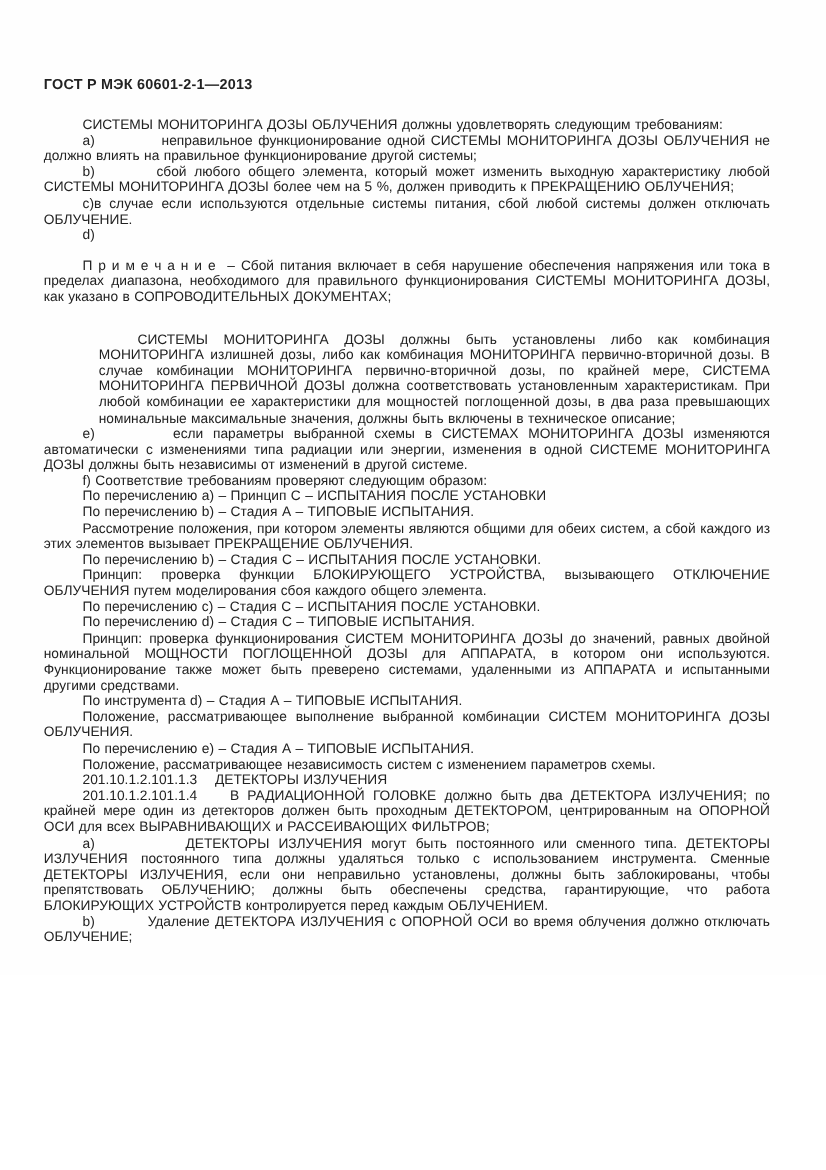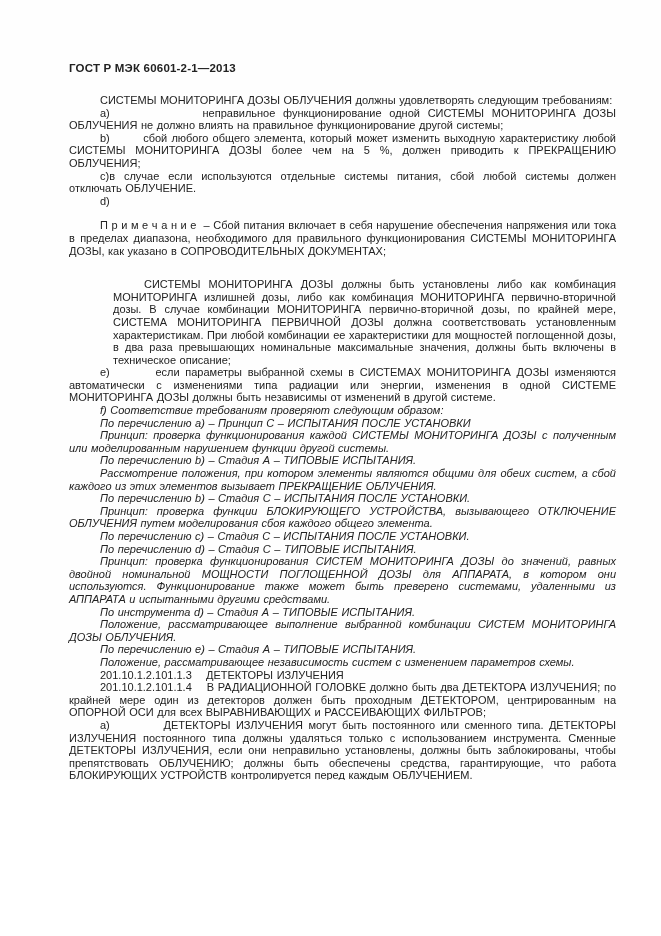--- a/index.html
+++ b/index.html
@@ -6,42 +6,41 @@
     margin: 0;
     padding: 0;
     background: #ffffff;
   }
   .page {
     position: relative;
     width: 661px;
     height: 780px;
     background: #fefefe;
     box-sizing: border-box;
-    padding: 62px 45px 0 69px;
+    padding: 62px 45px 0 35px;
     font-family: "Liberation Sans", "DejaVu Sans", sans-serif;
     color: #222222;
     overflow: hidden;
   }
   .doc-header {
     font-weight: bold;
     font-size: 11.5px;
     line-height: 13px;
     letter-spacing: 0.2px;
     margin: 0 0 19px 0;
   }
   .content p.para {
     margin: 0;
     font-size: 11px;
     line-height: 12.6px;
     text-align: justify;
     text-indent: 31px;
     word-spacing: 0.5px;
   }
   .content p.italic {
-    font-style: italic;
   }
   .content p.note {
     margin-top: 12px;
   }
   .content p.section {
     margin-top: 21px;
     margin-left: 44px;
   }
   .page-number {
     position: absolute;
@@ -61,21 +60,20 @@
       <p class="para body">СИСТЕМЫ МОНИТОРИНГА ДОЗЫ ОБЛУЧЕНИЯ должны удовлетворять следующим требованиям:</p>
       <p class="para body">a)&nbsp;&nbsp;&nbsp;&nbsp;&nbsp;&nbsp;&nbsp;&nbsp;&nbsp;&nbsp;&nbsp;&nbsp;неправильное функционирование одной СИСТЕМЫ МОНИТОРИНГА ДОЗЫ ОБЛУЧЕНИЯ не должно влиять на правильное функционирование другой системы;</p>
       <p class="para body">b)&nbsp;&nbsp;&nbsp;&nbsp;&nbsp;&nbsp;&nbsp;&nbsp;сбой любого общего элемента, который может изменить выходную характеристику любой СИСТЕМЫ МОНИТОРИНГА ДОЗЫ более чем на 5 %, должен приводить к ПРЕКРАЩЕНИЮ ОБЛУЧЕНИЯ;</p>
       <p class="para body">c)в случае если используются отдельные системы питания, сбой любой системы должен отключать ОБЛУЧЕНИЕ.</p>
       <p class="para body">d)</p>
       <p class="para note">П р и м е ч а н и е&nbsp;&nbsp;– Сбой питания включает в себя нарушение обеспечения напряжения или тока в пределах диапазона, необходимого для правильного функционирования СИСТЕМЫ МОНИТОРИНГА ДОЗЫ, как указано в СОПРОВОДИТЕЛЬНЫХ ДОКУМЕНТАХ;</p>
       <p class="para section">СИСТЕМЫ МОНИТОРИНГА ДОЗЫ должны быть установлены либо как комбинация МОНИТОРИНГА излишней дозы, либо как комбинация МОНИТОРИНГА первично-вторичной дозы. В случае комбинации МОНИТОРИНГА первично-вторичной дозы, по крайней мере, СИСТЕМА МОНИТОРИНГА ПЕРВИЧНОЙ ДОЗЫ должна соответствовать установленным характеристикам. При любой комбинации ее характеристики для мощностей поглощенной дозы, в два раза превышающих номинальные максимальные значения, должны быть включены в техническое описание;</p>
       <p class="para body">е)&nbsp;&nbsp;&nbsp;&nbsp;&nbsp;&nbsp;&nbsp;&nbsp;если параметры выбранной схемы в СИСТЕМАХ МОНИТОРИНГА ДОЗЫ изменяются автоматически с изменениями типа радиации или энергии, изменения в одной СИСТЕМЕ МОНИТОРИНГА ДОЗЫ должны быть независимы от изменений в другой системе.</p>
       <p class="para italic">f) Соответствие требованиям проверяют следующим образом:</p>
       <p class="para italic">По перечислению a) – Принцип С – ИСПЫТАНИЯ ПОСЛЕ УСТАНОВКИ</p>
-      <p class="para italic">Принцип: проверка функционирования каждой СИСТЕМЫ МОНИТОРИНГА ДОЗЫ с полученным или моделированным нарушением функции другой системы.</p>
       <p class="para italic">По перечислению b) – Стадия А – ТИПОВЫЕ ИСПЫТАНИЯ.</p>
       <p class="para italic">Рассмотрение положения, при котором элементы являются общими для обеих систем, а сбой каждого из этих элементов вызывает ПРЕКРАЩЕНИЕ ОБЛУЧЕНИЯ.</p>
       <p class="para italic">По перечислению b) – Стадия С – ИСПЫТАНИЯ ПОСЛЕ УСТАНОВКИ.</p>
       <p class="para italic">Принцип: проверка функции БЛОКИРУЮЩЕГО УСТРОЙСТВА, вызывающего ОТКЛЮЧЕНИЕ ОБЛУЧЕНИЯ путем моделирования сбоя каждого общего элемента.</p>
       <p class="para italic">По перечислению c) – Стадия С – ИСПЫТАНИЯ ПОСЛЕ УСТАНОВКИ.</p>
       <p class="para italic">По перечислению d) – Стадия С – ТИПОВЫЕ ИСПЫТАНИЯ.</p>
       <p class="para italic">Принцип: проверка функционирования СИСТЕМ МОНИТОРИНГА ДОЗЫ до значений, равных двойной номинальной МОЩНОСТИ ПОГЛОЩЕННОЙ ДОЗЫ для АППАРАТА, в котором они используются. Функционирование также может быть преверено системами, удаленными из АППАРАТА и испытанными другими средствами.</p>
       <p class="para italic">По инструмента d) – Стадия А – ТИПОВЫЕ ИСПЫТАНИЯ.</p>
       <p class="para italic">Положение, рассматривающее выполнение выбранной комбинации СИСТЕМ МОНИТОРИНГА ДОЗЫ ОБЛУЧЕНИЯ.</p>
       <p class="para italic">По перечислению е) – Стадия А – ТИПОВЫЕ ИСПЫТАНИЯ.</p>

